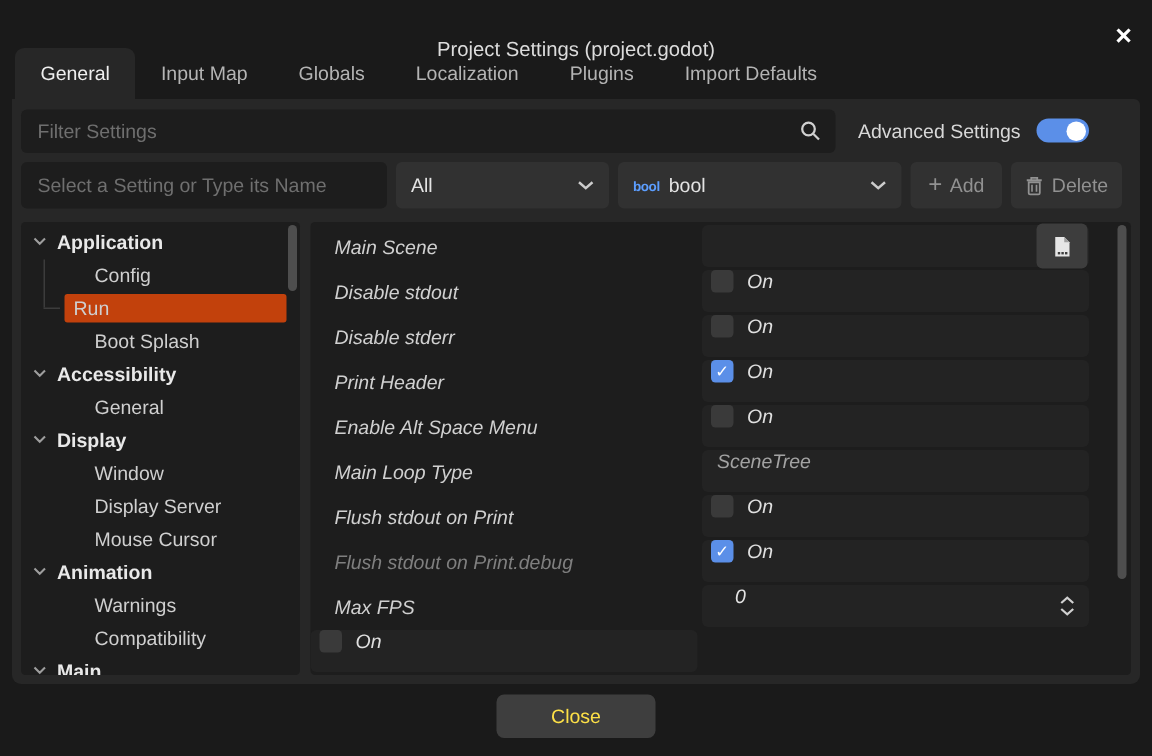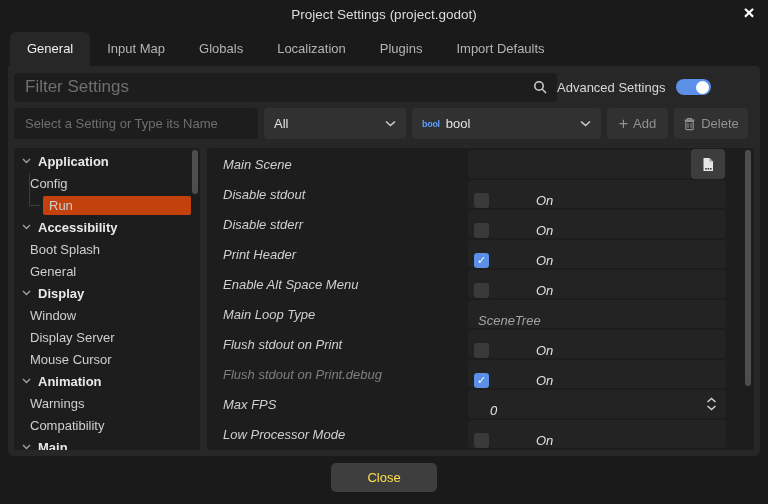--- a/index.html
+++ b/index.html
@@ -3,43 +3,43 @@
 <meta charset="utf-8">
 <style>
   * { margin:0; padding:0; box-sizing:border-box; }
   body { background:#111; font-family:"Liberation Sans", sans-serif; }
   .dialog {
     position:relative; width:768px; height:504px;
     background:#1a1a1a; overflow:hidden; color:#dcdcdc;
     font-size:13px;
   }
   
-  .titlebar { position:absolute; left:0; top:0; width:768px; height:28px;
-    display:flex; align-items:center; justify-content:center; }
+  .titlebar { position:absolute; left:0; top:12px; width:768px; height:28px;
+    display:flex; align-items:flex-end; justify-content:center; }
   .title { color:#dcdcdc; font-size:13.5px; }
   .close-x { position:absolute; right:9px; top:2px; width:20px; height:22px;
     color:#ffffff; font-size:19px; font-weight:bold; line-height:22px; text-align:center; cursor:pointer; }
   
   .tabbar { position:absolute; left:0; top:28px; width:768px; height:38px;
     display:flex; align-items:flex-end; padding-left:10px; }
   .tab { padding:9px 17px 10px 17px; color:#b4b4b4; white-space:nowrap; }
   .tab.active { background:#272727; color:#efefef; border-radius:6px 6px 0 0; }
   
   .content { position:absolute; left:8px; top:66px; width:752px; height:390px;
     background:#272727; border-radius:0 4px 6px 6px; }
   
   .filter-row { position:absolute; left:6px; top:6px; width:740px; height:30px;
     display:flex; align-items:center; }
   .filter-input-wrap { position:relative; width:543px; height:29px; }
   .filter-input { width:100%; height:100%; background:#1d1d1d; border:none; outline:none;
-    border-radius:4px; color:#0ea5e9; font-size:17px; font-family:"Liberation Sans", sans-serif;
+    border-radius:4px; color:#0ea5e9; font-size:13px; font-family:"Liberation Sans", sans-serif;
     padding:0 32px 0 11px; }
   .filter-input::placeholder { color:#6f6f6f; }
   .search-icon { position:absolute; right:9px; top:7px; }
-  .adv-label { color:#d8d8d8; }
+  .adv-label { margin-left:15px; color:#d8d8d8; }
   .toggle { margin-left:11px; width:35px; height:16px; border-radius:8px; position:relative; cursor:pointer; }
   .toggle .knob { position:absolute; top:1.5px; right:2px; width:13px; height:13px;
     border-radius:50%; background:#ffffff; }
   
   .toolbar-row { position:absolute; left:6px; top:42px; width:740px; height:31px;
     display:flex; align-items:flex-end; gap:6px; }
   .setting-name-input { width:244px; height:31px; background:#1d1d1d; border:none; outline:none;
     border-radius:4px; color:#dddddd; font-size:13px; font-family:"Liberation Sans", sans-serif; padding:0 11px; }
   .setting-name-input::placeholder { color:#6f6f6f; }
   .opt-btn { height:31px; background:#313131; border-radius:4px; display:flex;
@@ -53,36 +53,36 @@
   .btn-add { width:61px; }
   .btn-delete { width:74px; }
   .plus-glyph { font-size:16px; line-height:14px; color:#919191; }
   
   .main-area { position:absolute; left:6px; top:82px; width:740px; height:302px; display:flex; gap:7px; }
   .sidebar { position:relative; width:186px; height:100%; background:#1d1d1d;
     border-radius:3px; overflow:hidden; padding-top:2px; }
   .titem { height:22px; display:flex; align-items:center; color:#cfcfcf; cursor:pointer; }
   .titem.section { font-weight:bold; color:#e9e9e9; }
   .titem.section .tree-chevron { margin-left:8px; margin-right:7px; }
-  .titem.child .tlabel { margin-left:16px; }
+  .titem.child .tlabel { margin-left:49px; }
   .titem.selected .tlabel { margin-left:29px; flex:1; margin-right:9px;
     background:#c2410c; border-radius:2px; padding:2px 0 2px 6px; }
   .tree-vline { position:absolute; left:15px; top:25px; width:1px; height:32px; background:#3c3c3c; }
   .tree-hline { position:absolute; left:15px; top:57px; width:11px; height:1px; background:#3c3c3c; }
   .sb-thumb { position:absolute; width:6px; border-radius:3px; background:#4e4e4e; }
   .sidebar .sb-thumb { right:2px; top:2px; height:44px; }
   .settings-panel { position:relative; flex:1; height:100%; background:#1d1d1d;
     border-radius:3px; overflow:hidden; padding-top:1px; }
   .settings-panel .sb-thumb { right:3px; top:2px; height:236px; }
   .srow { height:30px; display:flex; align-items:center;font-style:italic; }
   .srow .lbl { width:261px; padding-left:16px; color:#d0d0d0;
     white-space:nowrap; overflow:hidden; }
   .srow .lbl.dim { color:#7f7f7f; }
   .srow .val { width:258px; height:28px; background:#232323; border-radius:4px;
-    display:flex; align-items:flex-end; padding-left:6px; position:relative;gap:38px; }
+    display:flex; align-items:flex-start; padding-left:6px; position:relative; }
   .checkbox { width:15px; height:15px; border-radius:3px; background:#3a3a3a;
     margin-right:9px; display:flex; align-items:center; justify-content:center; cursor:pointer; }
   .checkbox.checked { background:#5b8fe8; }
   .checkbox .mark { color:#ffffff; font-size:11px; font-weight:bold;
     font-family:"DejaVu Sans", sans-serif; line-height:15px; }
   .on-label { color:#e0e0e0; }
   .val-text { color:#a3a3a3; padding-left:4px; }
   .spin-text { color:#e3e3e3; padding-left:16px; }
   .spinner { position:absolute; right:9px; top:7px; }
   .file-btn { position:absolute; right:1px; top:-1px; width:34px; height:30px;
@@ -170,28 +170,28 @@
               <polyline points="1,1 4.5,4.5 8,1" fill="none" stroke="#9e9e9e" stroke-width="1.4"></polyline>
             </svg>
           <span class="tlabel">Application</span>
         </div>
         <div class="titem child">
           <span class="tlabel">Config</span>
         </div>
         <div class="titem child selected">
           <span class="tlabel">Run</span>
         </div>
+        <div class="titem child">
+          <span class="tlabel">Boot Splash</span>
+        </div>
         <div class="titem section">
           <svg class="tree-chevron" width="9" height="6" viewBox="0 0 9 6">
               <polyline points="1,1 4.5,4.5 8,1" fill="none" stroke="#9e9e9e" stroke-width="1.4"></polyline>
             </svg>
           <span class="tlabel">Accessibility</span>
-        </div>
-        <div class="titem child">
-          <span class="tlabel">Boot Splash</span>
         </div>
         <div class="titem child">
           <span class="tlabel">General</span>
         </div>
         <div class="titem section">
           <svg class="tree-chevron" width="9" height="6" viewBox="0 0 9 6">
               <polyline points="1,1 4.5,4.5 8,1" fill="none" stroke="#9e9e9e" stroke-width="1.4"></polyline>
             </svg>
           <span class="tlabel">Display</span>
         </div>
@@ -307,21 +307,20 @@
           <div class="val">
             <span class="spin-text">0</span>
             <svg class="spinner" width="11" height="14" viewBox="0 0 11 14">
               <polyline points="1.5,5 5.5,1.5 9.5,5" fill="none" stroke="#d0d0d0" stroke-width="1.5"></polyline>
               <polyline points="1.5,9 5.5,12.5 9.5,9" fill="none" stroke="#d0d0d0" stroke-width="1.5"></polyline>
             </svg>
           </div>
         </div>
 
         <div class="srow">
-          <div class="lbl">Low Processor Mode</div>
           <div class="val">
             <div class="checkbox"></div>
             <span class="on-label">On</span>
           </div>
         </div>
 
         <div class="sb-thumb"></div>
       </div>
     </div>
   </div>

